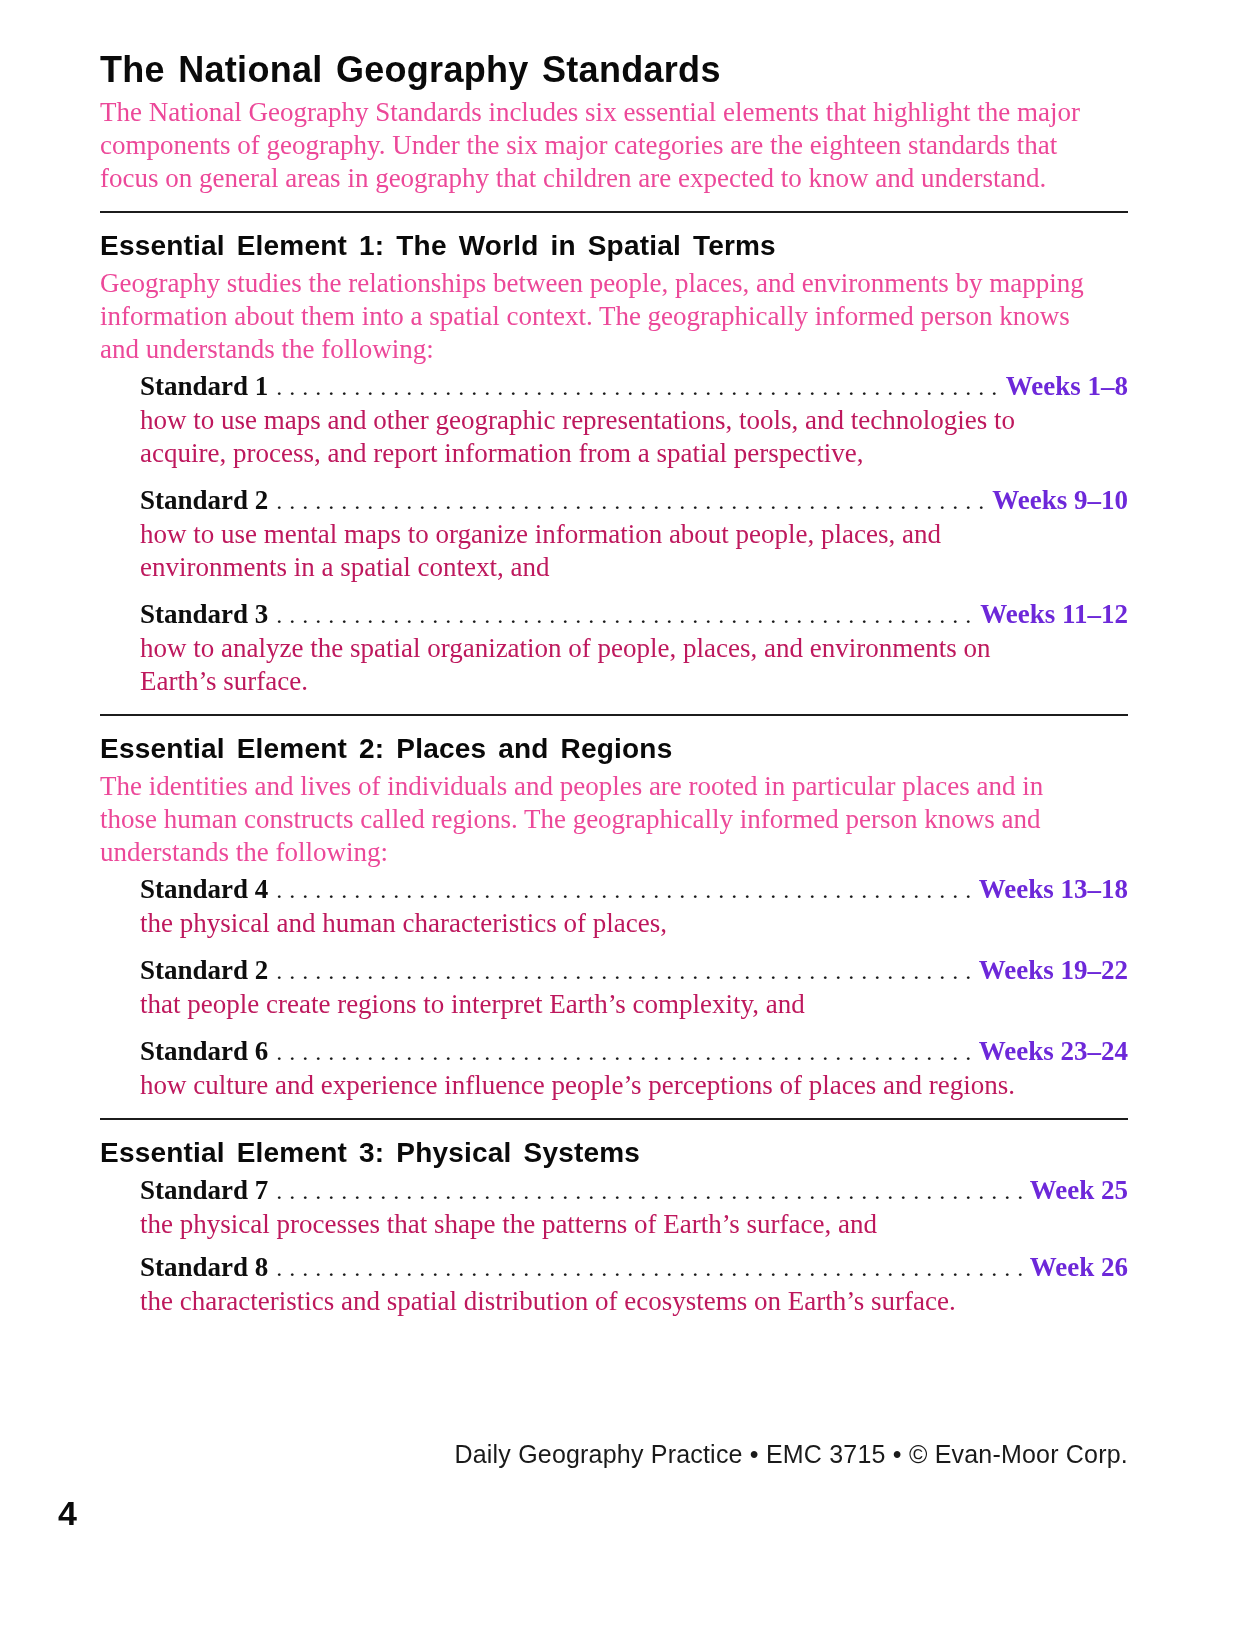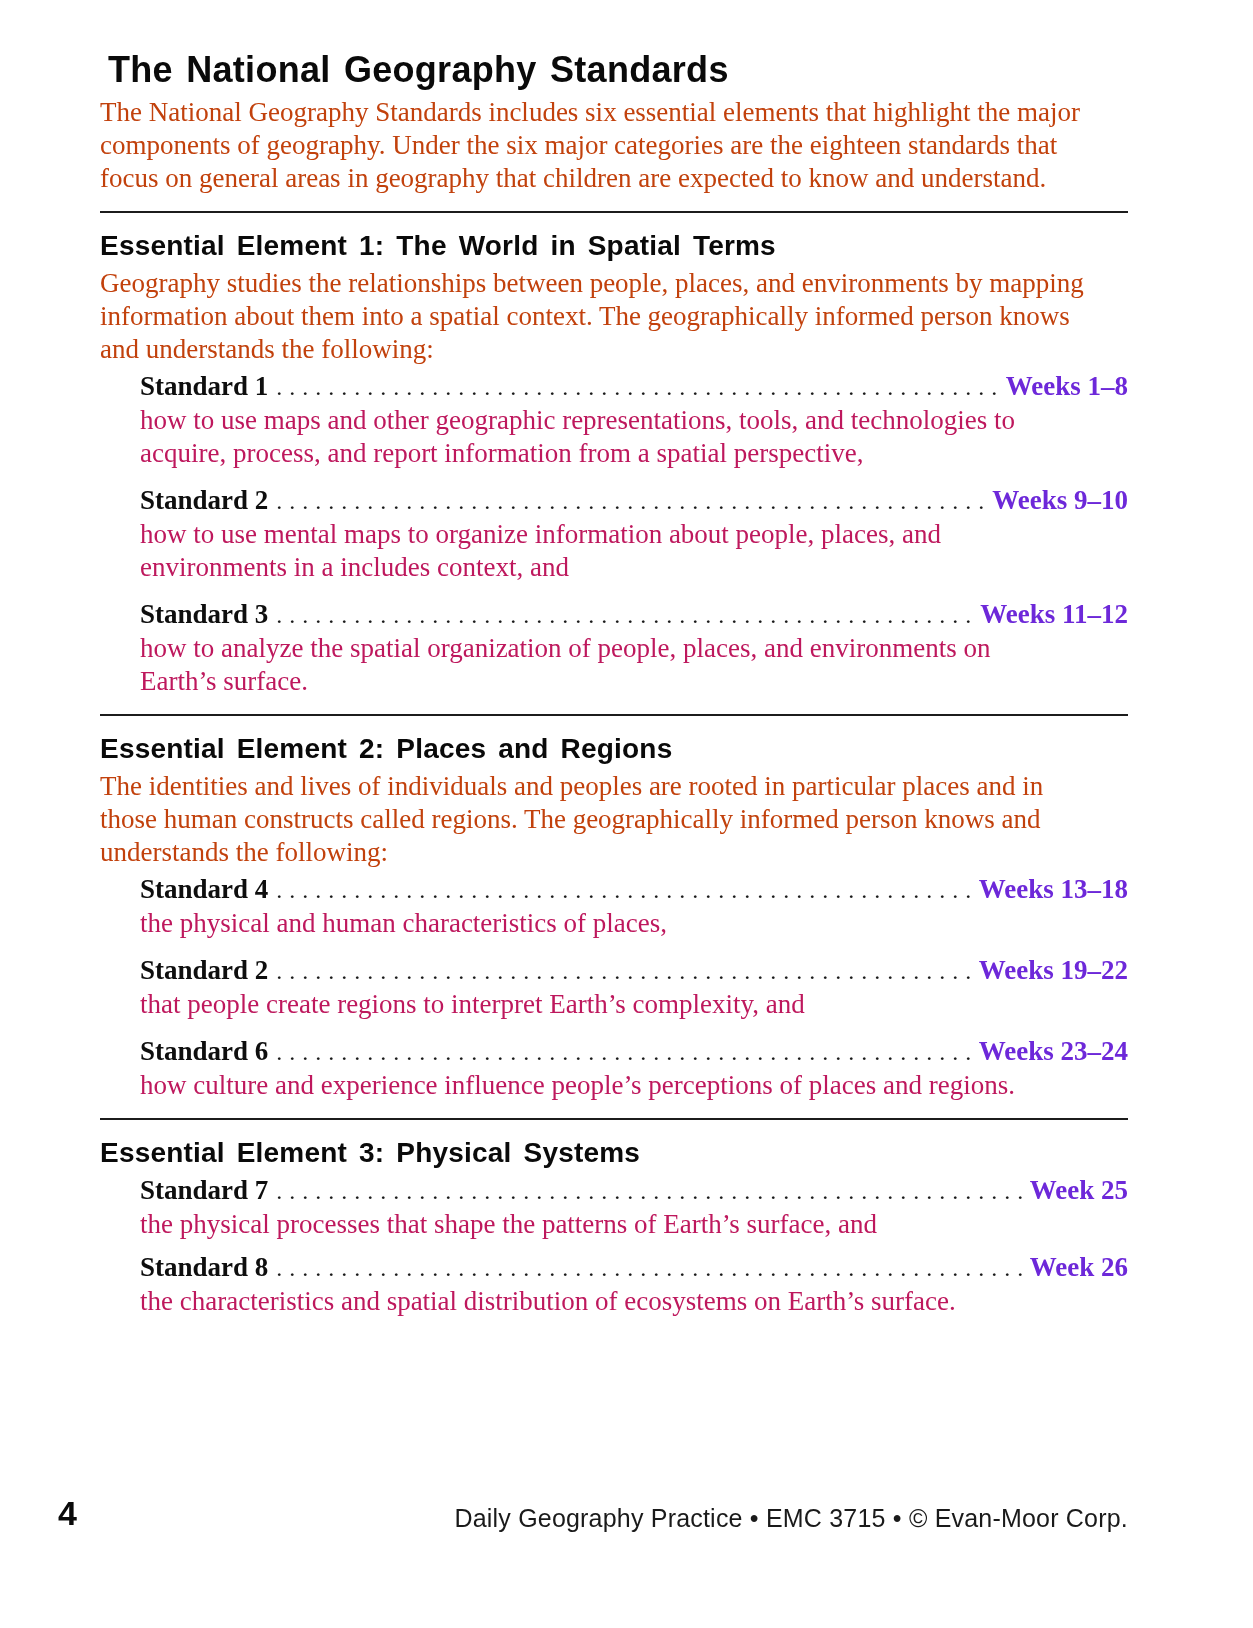--- a/index.html
+++ b/index.html
@@ -16,29 +16,29 @@
     left: 100px; top: 50px;
     width: 1028px;
   }
   .doc-title {
     font-family: "Liberation Sans", sans-serif;
     font-weight: 700;
     font-size: 36px;
     letter-spacing: 0.3px;
     word-spacing: 3px;
     line-height: 40px;
-    margin: 0 0 6px 8px;
+    margin: 0 0 6px 0;
     color: #0a0a0a;
   }
   .para {
     font-size: 27px;
     line-height: 33px;
     margin: 0;
     max-width: 1005px;
-    color: #c2410c;
+    color: #ec4899;
   }
   .rule {
     border: none;
     border-top: 2px solid #1c1c1c;
     margin: 16px 0 16px 0;
     width: 100%;
   }
   .section-heading {
     font-family: "Liberation Sans", sans-serif;
     font-weight: 700;
@@ -80,21 +80,21 @@
   .footer-pagenum {
     position: absolute;
     left: 58px; top: 1494px;
     font-family: "Liberation Sans", sans-serif;
     font-weight: 700;
     font-size: 34px;
     color: #0a0a0a;
   }
   .footer-credit {
     position: absolute;
-    right: 125px; top: 1504px;
+    right: 125px; top: 1440px;
     font-family: "Liberation Sans", sans-serif;
     font-weight: 400;
     font-size: 25px;
     letter-spacing: 0.2px;
     color: #1a1a1a;
   }
 </style>
 </head>
 <body>
 
@@ -116,21 +116,21 @@
           <span class="std-weeks">Weeks 1–8</span>
         </div>
         <p class="std-desc">how to use maps and other geographic representations, tools, and technologies to acquire, process, and report information from a spatial perspective,</p>
       </div>
       <div class="standard">
         <div class="std-row">
           <span class="std-label">Standard 2</span>
           <span class="leader">........................................................................................................................</span>
           <span class="std-weeks">Weeks 9–10</span>
         </div>
-        <p class="std-desc">how to use mental maps to organize information about people, places, and environments in a includes context, and</p>
+        <p class="std-desc">how to use mental maps to organize information about people, places, and environments in a spatial context, and</p>
       </div>
       <div class="standard">
         <div class="std-row">
           <span class="std-label">Standard 3</span>
           <span class="leader">........................................................................................................................</span>
           <span class="std-weeks">Weeks 11–12</span>
         </div>
         <p class="std-desc">how to analyze the spatial organization of people, places, and environments on Earth’s surface.</p>
       </div>
     </div>

